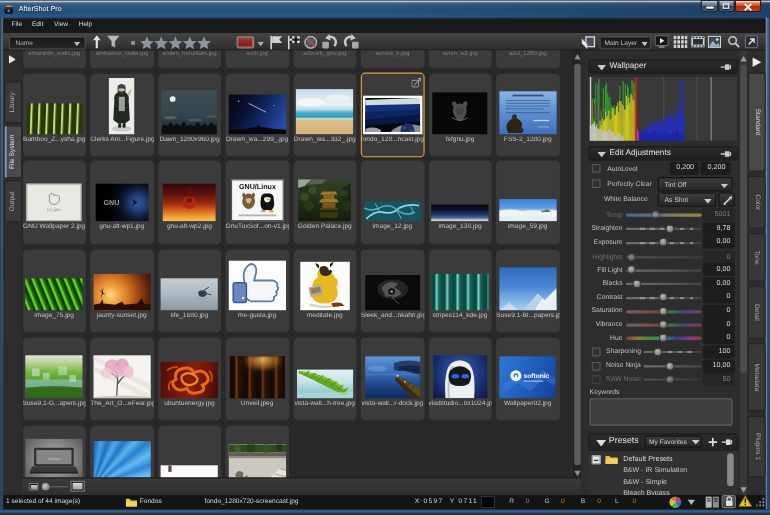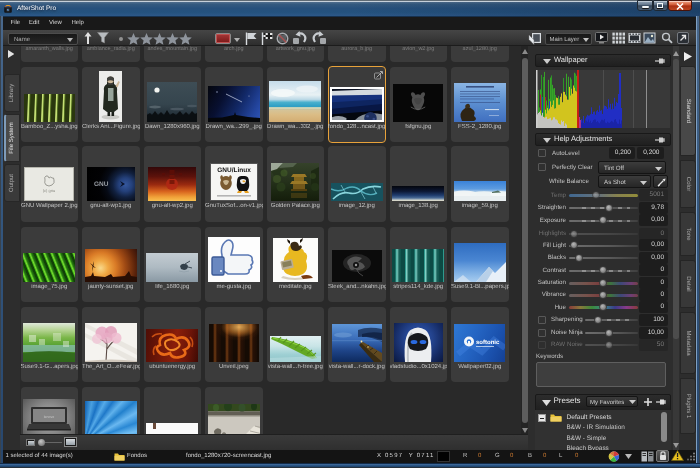--- a/index.html
+++ b/index.html
@@ -735,21 +735,21 @@
       <rect x="82" y="53.8" width="1" height="4.2" fill="#1a24a8"></rect>
       <rect x="83" y="49.6" width="1" height="8.4" fill="#1a24a8"></rect>
       <rect x="84" y="53.8" width="1" height="4.2" fill="#1a24a8"></rect>
       <rect x="85" y="50.5" width="1" height="7.5" fill="#1a24a8"></rect>
       <rect x="0" y="0" width="1.5" height="58" fill="#cfcfcf"></rect>
     </svg></div>
 <div class="hdr" style="top:132.5px">
     <svg style="position:absolute;left:7px;top:4px" width="8" height="5" viewBox="0 0 8 5">
       <path d="M0 0 L8 0 L4 5 Z" fill="#ccc"></path>
     </svg>
-    <span style="position:absolute;left:18.5px;top:0">Help Adjustments</span>
+    <span style="position:absolute;left:18.5px;top:0">Edit Adjustments</span>
     <svg style="position:absolute;right:5px;top:3.5px" width="10" height="6" viewBox="0 0 10 6">
       <path d="M0 3 L4 3" stroke="#ccc" stroke-width="1.2"></path>
       <rect x="4" y="0.5" width="4" height="5" fill="#ccc"></rect>
       <rect x="8.2" y="1.2" width="1.4" height="3.6" fill="#ccc"></rect>
     </svg>
   </div>
 <div class="cb" style="left:538px;top:148.5px"></div>
 <div class="lbl" style="left:552px;top:149.5px">AutoLevel</div>
 <div class="vbox" style="left:608.5px;top:146.5px;width:26.5px">0,200</div>
 <div class="vbox" style="left:637px;top:146.5px;width:26.5px">0,200</div>

